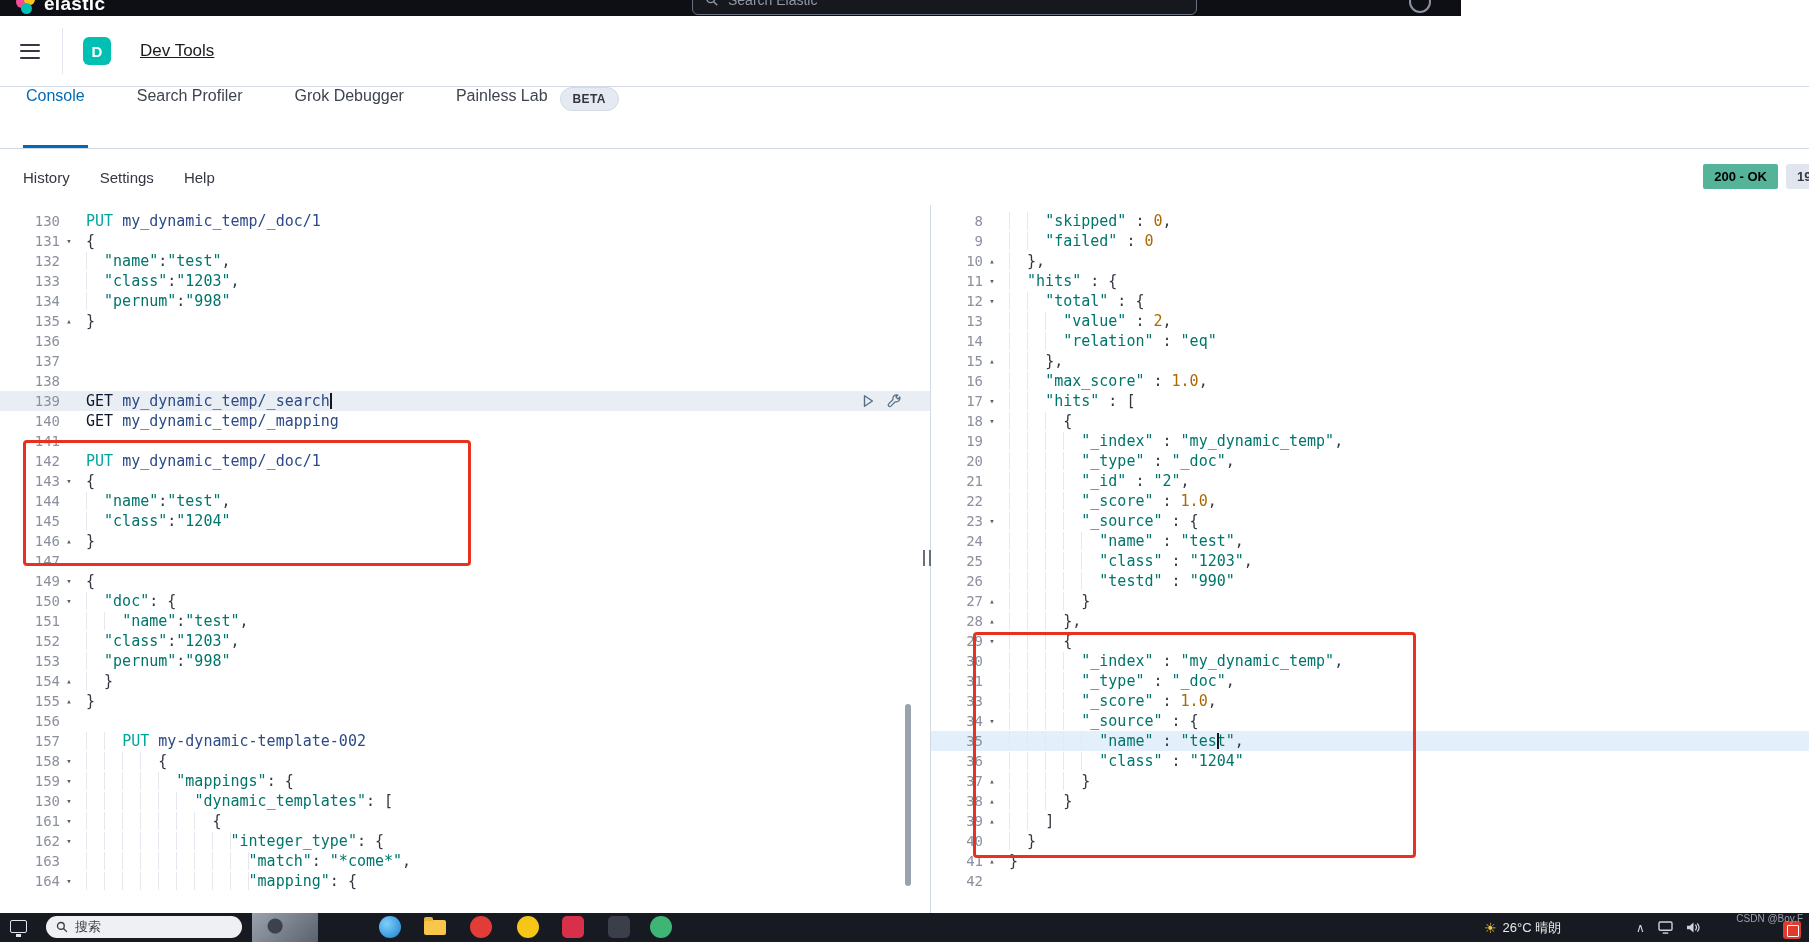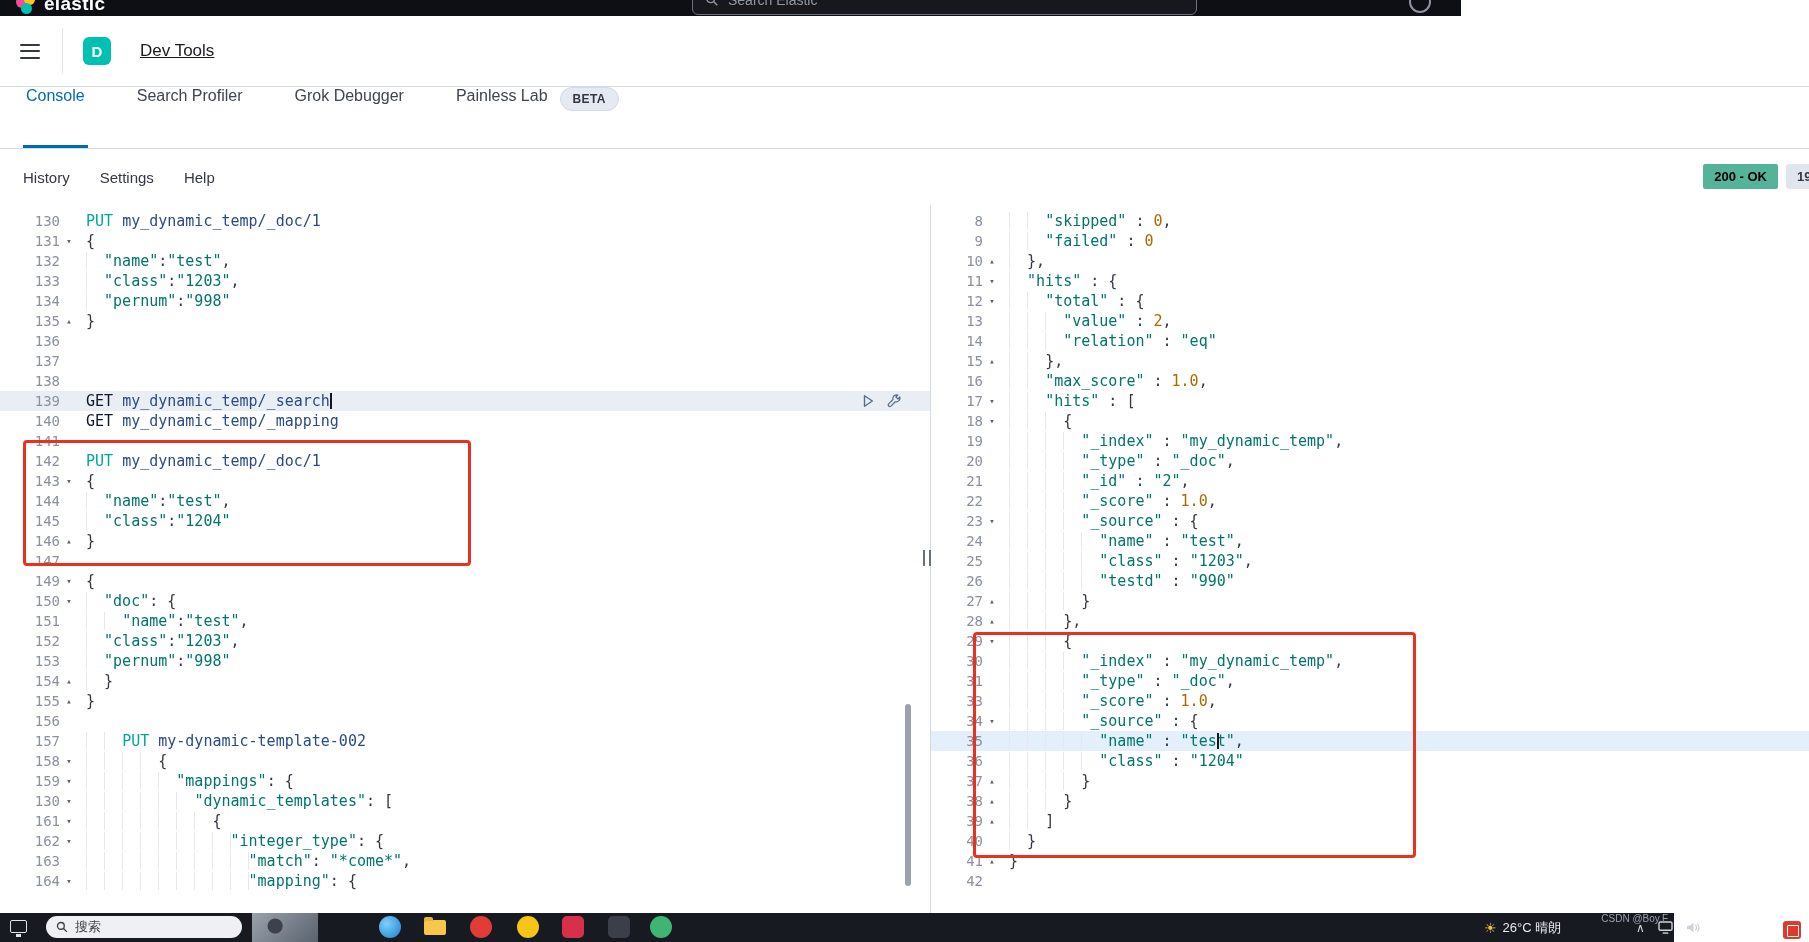--- a/index.html
+++ b/index.html
@@ -80,21 +80,21 @@
   .divider { position:absolute; left:930px; top:0; bottom:0; width:1px; background:#d3dae6; }
   .divider-handle { position:absolute; left:923px; top:345px; width:8px; height:16px;
                     border-left:2px solid #69707d; border-right:2px solid #69707d; cursor:col-resize; }
   .red-box { position:absolute; border:3px solid #e8321f; border-radius:4px; pointer-events:none; z-index:6; }
   .red-box-left  { left:23px;  top:235px; width:448px; height:126px; }
   .red-box-right { left:973px; top:427px; width:443px; height:226px; }
   .scroll-thumb { position:absolute; left:905px; top:499px; width:6px; height:182px;
                   background:#9aa2ad; border-radius:3px; cursor:pointer; }
 
   
-  .taskbar { position:absolute; left:0; top:913px; width:1674px; height:29px; background:#171a21; z-index:60; }
+  .taskbar { position:absolute; left:0; top:913px; width:1809px; height:29px; background:#171a21; z-index:60; }
   .tb-start { position:absolute; left:10px; top:7px; width:17px; height:13px;
               border:1.5px solid #dfe3ea; border-radius:2px; }
   .tb-start::after { content:""; position:absolute; left:5px; top:13px; width:5px; height:3px; background:#dfe3ea; }
   .tb-search { position:absolute; left:46px; top:3px; width:196px; height:22px; background:#eef0f3;
                border-radius:11px; display:flex; align-items:center; gap:7px; padding:0 10px;
                color:#3b3f46; font-size:13px; cursor:pointer; }
   .tb-thumb { position:absolute; left:252px; top:0; width:66px; height:29px;
               background:radial-gradient(circle at 35% 45%, #3c414b 0 7px, transparent 8px),
                          linear-gradient(135deg,#9aa2ac,#5a626e); }
   .tb-icon { position:absolute; top:3px; width:22px; height:22px; cursor:pointer; }

